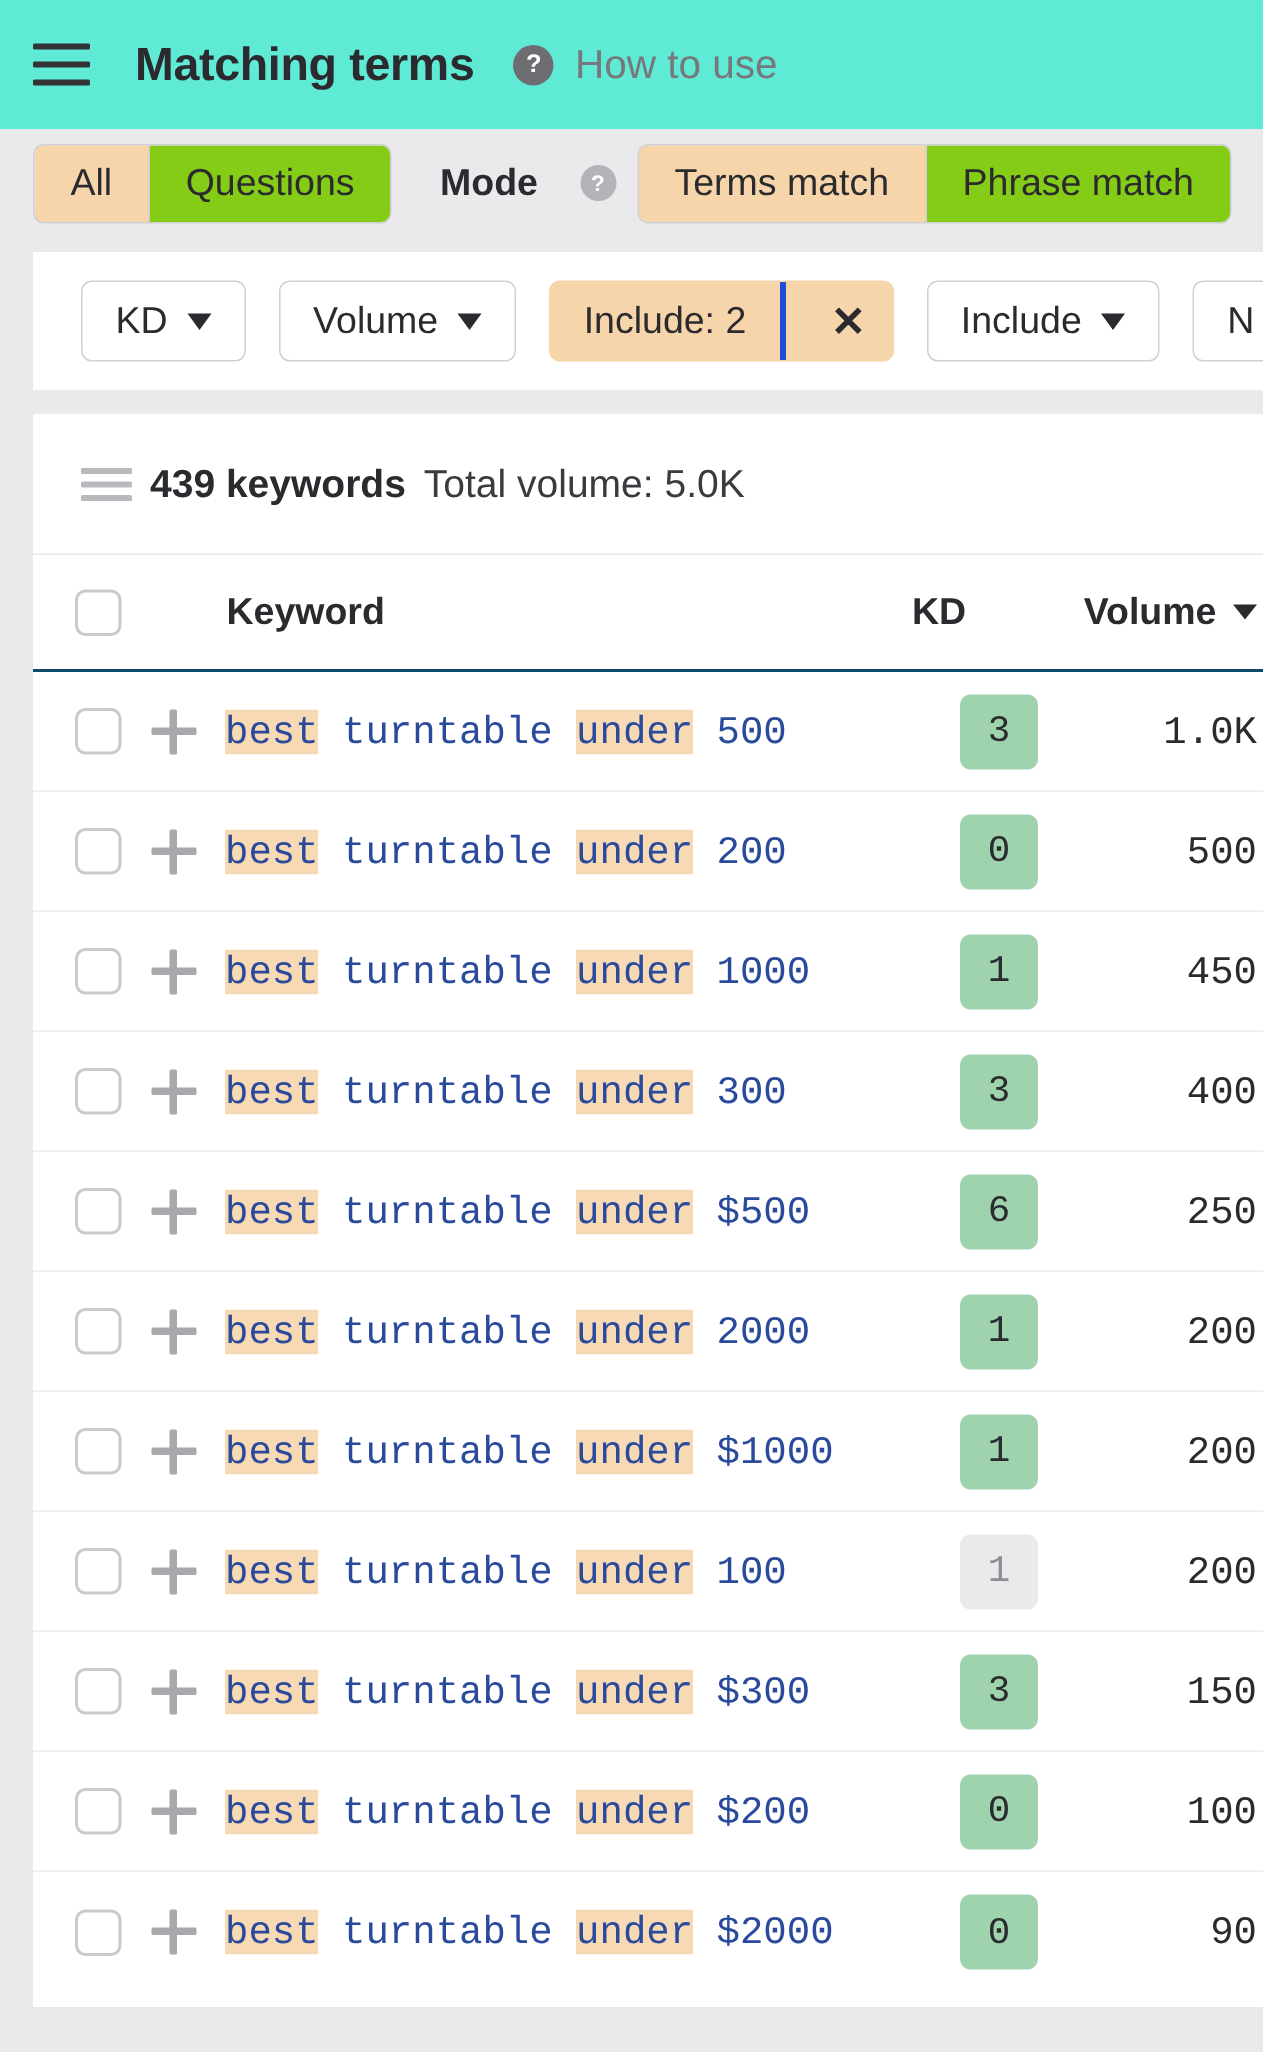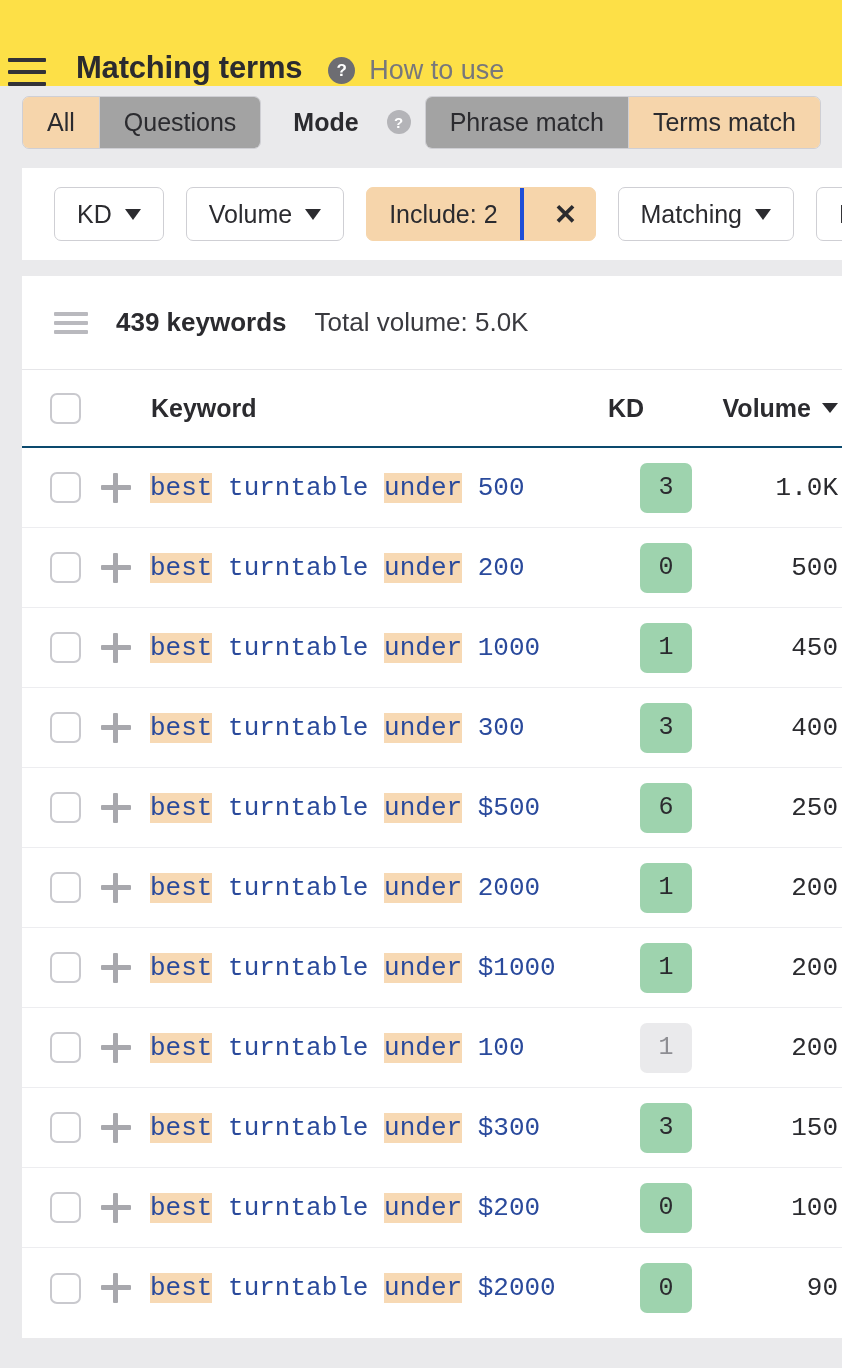--- a/index.html
+++ b/index.html
@@ -10,23 +10,23 @@
     background: #eaeaec;
     font-family: "Liberation Sans", sans-serif;
     -webkit-font-smoothing: antialiased;
     overflow: hidden;
   }
 
   
   .header {
     height: 86px;
     display: flex;
-    align-items: flex-end;
-    padding: 0 0 0 8px;
-    background: #fde047;
+    align-items: center;
+    padding: 0 0 0 22px;
+    background: #5eead4;
   }
   .hamburger {
     width: 38px;
     height: 28px;
     display: flex;
     flex-direction: column;
     justify-content: space-between;
     cursor: pointer;
     flex: none;
   }
@@ -89,21 +89,21 @@
     height: 53px;
     flex: none;
   }
   .pill {
     display: flex;
     align-items: center;
     justify-content: center;
     padding: 0 24px;
     font-size: 25px;
     color: #2b2b2f;
-    background: #a3a3a3;
+    background: #84cc16;
     cursor: pointer;
     white-space: nowrap;
     border-right: 1px solid #cfcfd4;
   }
   .pill:last-child { border-right: none; }
   .pill.active { background: #f6d5ab; }
   .mode-label {
     font-size: 25px;
     font-weight: bold;
     color: #2b2b2f;
@@ -182,21 +182,21 @@
     background: #ffffff;
     margin-left: 22px;
     height: 1062px;
     overflow: hidden;
   }
   .panel-top {
     height: 94px;
     display: flex;
     align-items: center;
     padding-left: 32px;
-    gap: 28px;
+    gap: 12px;
     border-bottom: 1px solid #e6e6e9;
   }
   .list-icon {
     width: 34px;
     height: 22px;
     display: flex;
     flex-direction: column;
     justify-content: space-between;
     cursor: pointer;
     flex: none;
@@ -349,41 +349,41 @@
 </div>
 
 <div class="tabbar">
   <div class="pillgroup">
     <div class="pill active">All</div>
     <div class="pill">Questions</div>
   </div>
   <div class="mode-label">Mode</div>
   <div class="help-dot light">?</div>
   <div class="pillgroup mode-pills">
+    <div class="pill active">Terms match</div>
     <div class="pill">Phrase match</div>
-    <div class="pill active">Terms match</div>
   </div>
 </div>
 
 <div class="filterbar-wrap">
   <div class="filterbar">
     <div class="fbtn">
       <span>KD</span>
       <span class="caret"></span>
     </div>
     <div class="fbtn">
       <span>Volume</span>
       <span class="caret"></span>
     </div>
     <div class="fbtn chip">
       <span class="chip-label">Include: 2</span>
       <span class="chip-x">✕</span>
     </div>
     <div class="fbtn">
-      <span>Matching</span>
+      <span>Include</span>
       <span class="caret"></span>
     </div>
     <div class="fbtn cut">
       <span>N</span>
     </div>
   </div>
 </div>
 
 <div class="panel">
 

